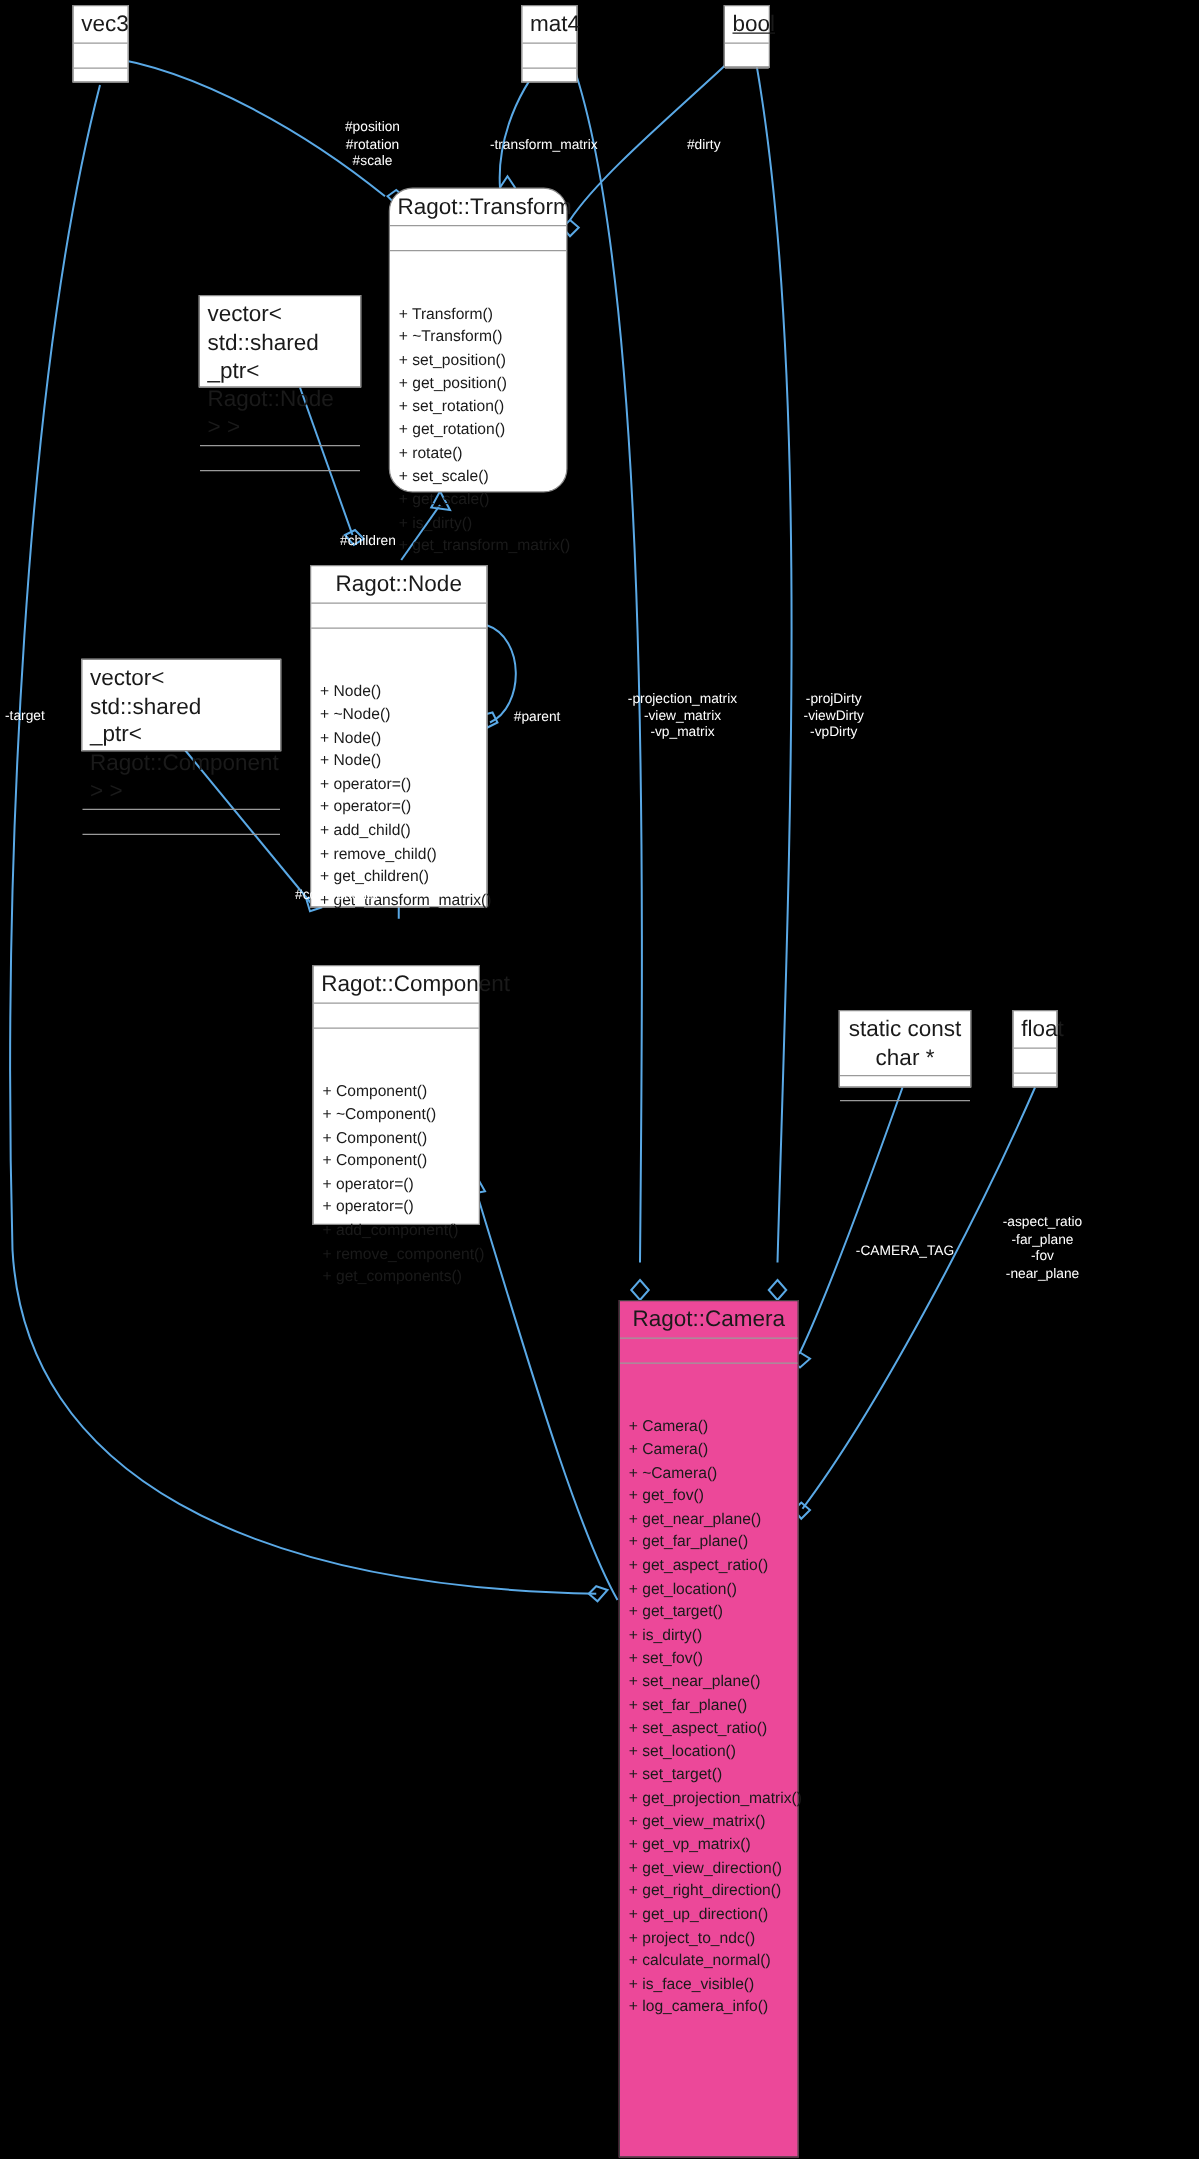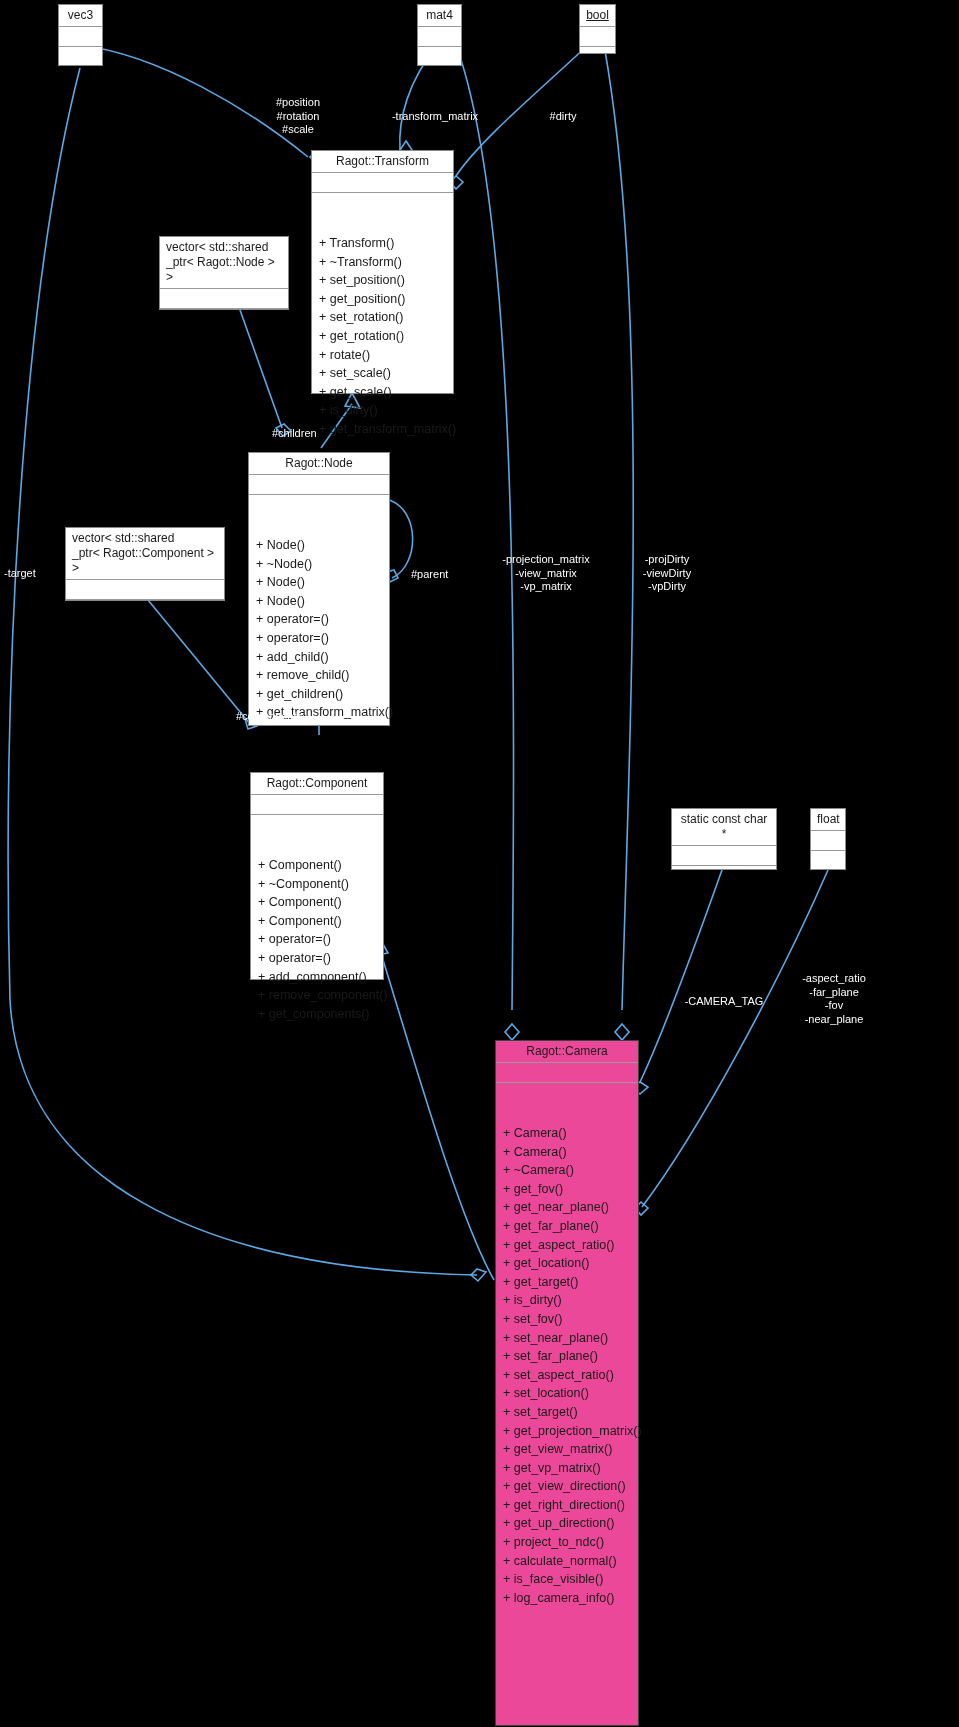--- a/index.html
+++ b/index.html
@@ -3,21 +3,21 @@
 <meta charset="utf-8">
 <style>
   html,body{margin:0;padding:0;background:#000;}
   #stage{position:relative;width:959px;height:1727px;background:#000;overflow:hidden;
          font-family:"Liberation Sans","DejaVu Sans",sans-serif;}
   svg.edges{position:absolute;left:0;top:0;width:959px;height:1727px;pointer-events:none;}
 
   .umlbox{position:absolute;background:#ffffff;border:1px solid #8a8a8a;
           box-sizing:border-box;color:#1a1a1a;}
   .umlbox.sel{background:#ec4899;border:1px solid #404040;}
-  .umlbox .title{text-align:center;font-size:12px;line-height:1.25;
+  .umlbox .title{text-align:center;font-size:18px;line-height:1.25;
           padding:3px 6px;border-bottom:1px solid #9a9a9a;white-space:pre-line;}
   .umlbox .attrs{border-bottom:1px solid #9a9a9a;min-height:18px;}
   .umlbox .attrs .row,.umlbox .ops .row{font-size:12.5px;line-height:18.6px;
           padding:0 4px 0 7px;white-space:nowrap;}
   .umlbox .ops{padding:1px 0 2px 0;margin-top:40px;}
   .umlbox.small .title{border-bottom:1px solid #9a9a9a;}
   .umlbox.small .attrs{height:19px;border-bottom:1px solid #9a9a9a;}
   .umlbox.small .ops{height:19px;}
 
   .edgelabel{position:absolute;color:#ffffff;font-size:11px;line-height:13.5px;
@@ -91,21 +91,21 @@
     <div class="attrs"></div>
     <div class="ops"></div>
   </div>
 
   <div class="umlbox small" style="left:579px;top:4px;width:37px;height:50px;text-decoration:underline;">
     <div class="title">bool</div>
     <div class="attrs"></div>
     <div class="ops"></div>
   </div>
 
-  <div class="umlbox" style="left:311px;top:150px;width:143px;height:244px;">
+  <div class="umlbox" style="left:311px;top:150px;width:143px;height:244px;border-radius:19px;">
     <div class="title">Ragot::Transform</div>
     <div class="attrs" style="height:19px;"></div>
     <div class="ops">
         <div class="row">+ Transform()</div>
         <div class="row">+ ~Transform()</div>
         <div class="row">+ set_position()</div>
         <div class="row">+ get_position()</div>
         <div class="row">+ set_rotation()</div>
         <div class="row">+ get_rotation()</div>
         <div class="row">+ rotate()</div>

